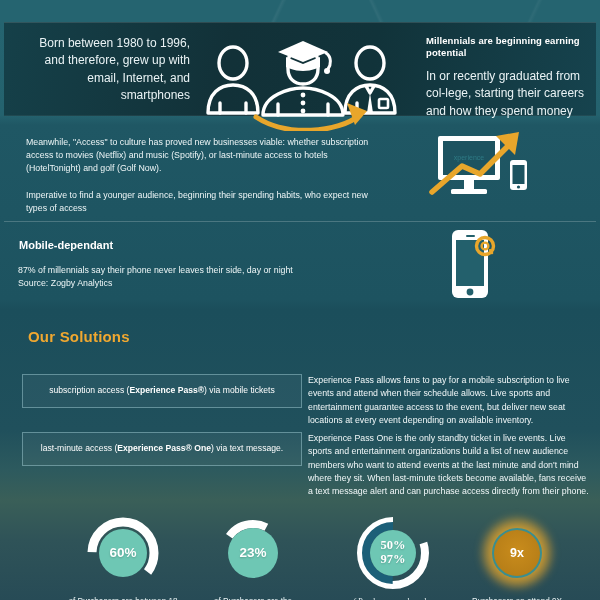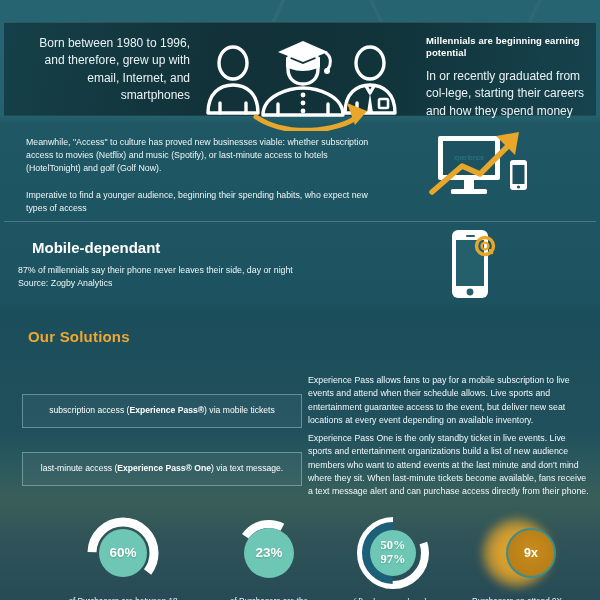--- a/index.html
+++ b/index.html
@@ -115,23 +115,23 @@
   }
 
   
   .sec-mobile {
     position: absolute;
     left: 0; top: 226px;
     width: 600px; height: 78px;
   }
   .sec-mobile .head {
     position: absolute;
-    left: 32px; top: 13px;
-    color: #ffffff;
-    font-size: 15px;
+    left: 19px; top: 13px;
+    color: #ffffff;
+    font-size: 11px;
     font-weight: bold;
   }
   .sec-mobile .body {
     position: absolute;
     left: 18px; top: 38px;
     width: 300px;
     color: #eef6f7;
     font-size: 8.8px;
     line-height: 1.5;
   }
@@ -173,21 +173,20 @@
     display: flex;
     align-items: center;
     justify-content: center;
     text-align: center;
     padding: 6px 10px;
     border: 1px solid rgba(180,225,230,0.42);
     background: rgba(255,255,255,0.045);
     color: #ffffff;
     font-size: 8.6px;
     line-height: 1.35;
-    margin-top: 20px;
   }
   .sol-tag b { font-weight: bold; }
 
   .sol-desc {
     position: absolute;
     left: 308px;
     width: 282px;
     color: #f2f8f9;
     font-size: 8.8px;
     line-height: 1.52;
@@ -199,21 +198,21 @@
     left: 0; top: 512px;
     width: 600px; height: 88px;
   }
   .stat {
     position: absolute;
     top: 0;
     width: 130px;
     height: 88px;
   }
   .stat.s1 { left: 58px; }
-  .stat.s2 { left: 204px; }
+  .stat.s2 { left: 188px; }
   .stat.s3 { left: 328px; font-family: Liberation Serif, serif; }
   .stat.s4 { left: 452px; }
 
   .donut-wrap {
     position: relative;
     width: 78px;
     height: 78px;
     margin: 2px auto 0;
   }
   .donut-wrap svg { display: block; }
@@ -243,21 +242,21 @@
     color: #e8f2f3;
     line-height: 1.35;
   }
 
   .glow-badge {
     position: relative;
     width: 78px; height: 78px;
     margin: 2px auto 0;
     display: flex;
     align-items: center;
-    justify-content: flex-end;
+    justify-content: center;
   }
   .glow-badge .halo {
     position: absolute;
     left: 4px; top: 4px;
     width: 70px; height: 70px;
     border-radius: 50%;
     background: radial-gradient(circle,
       rgba(240,170,40,0.95) 0%,
       rgba(240,170,40,0.85) 44%,
       rgba(240,170,40,0.55) 62%,

